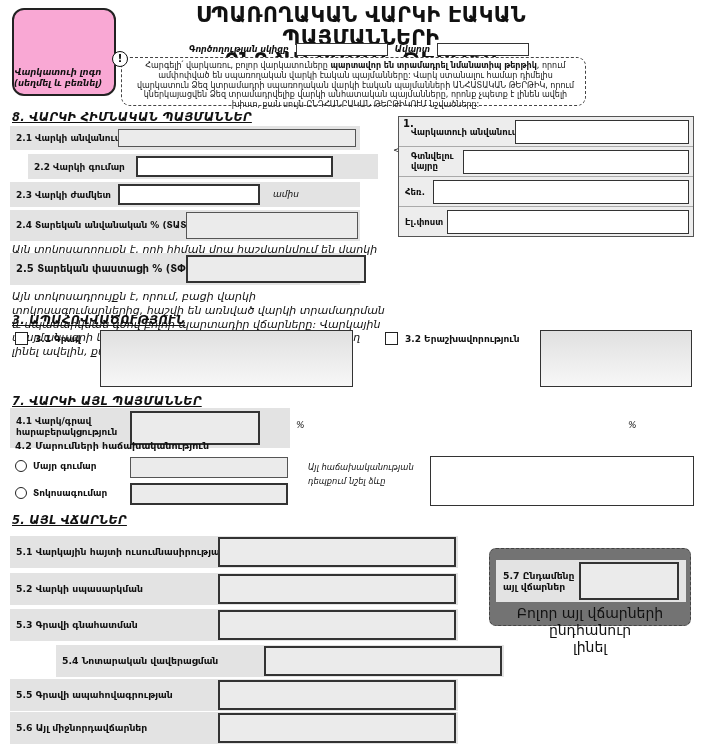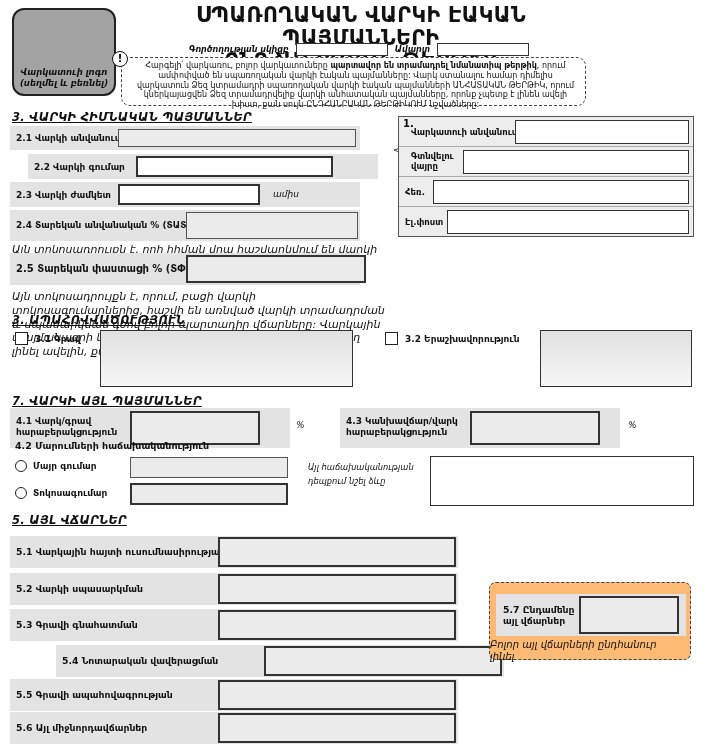--- a/index.html
+++ b/index.html
@@ -3,21 +3,21 @@
 <meta charset="utf-8">
 <style>
   * { margin:0; padding:0; box-sizing:border-box; }
   html,body { background:#fff; }
   body { font-family:"DejaVu Sans", sans-serif; color:#111; }
   .page { position:relative; width:704px; height:745px; background:#fff; overflow:hidden; }
 
   
   .logo-box { position:absolute; left:12px; top:8px; width:104px; height:88px;
     border:2px solid #222; border-radius:12px; display:flex; align-items:flex-end;
-    justify-content:center; padding-bottom:5px; background:#a3a3a3; }
+    padding-bottom:5px; background:#f9a8d4; }
   .logo-label { font-size:8.5px; font-weight:bold; font-style:italic; text-align:center; line-height:1.3; }
   .title { position:absolute; left:118px; top:4px; width:486px; text-align:center;
     font-weight:bold; font-size:20.5px; line-height:1.12; letter-spacing:.4px; }
   .validity { position:absolute; left:128px; top:43px; width:462px; display:flex;
     align-items:center; justify-content:center; gap:7px; font-size:8px; font-weight:bold; font-style:italic; }
   .validity input { width:92px; height:13px; border:1px solid #333; background:#fff; font-size:9px; padding:0 2px; }
   .notice-icon { position:absolute; left:112px; top:51px; width:16px; height:16px; border:1.6px solid #111;
     border-radius:50%; background:#fff; text-align:center; font-weight:bold; font-size:11px; line-height:13px; z-index:2; }
   .notice { position:absolute; left:121px; top:57px; width:465px; height:49px;
     border:1.5px dashed #444; border-radius:9px; padding:3px 8px 3px 12px;
@@ -49,28 +49,28 @@
 
   
   .area { position:absolute; border:1.7px solid #333; background:linear-gradient(#e0e0e0,#f7f7f7); }
 
   
   .s5row { position:absolute; left:10px; width:448px; height:32px; background:#e3e3e3; }
   .s5row .lbl { position:absolute; left:6px; top:10px; font-size:9.3px; }
   .s5row input { position:absolute; left:208px; top:1px; width:238px; height:30px;
     border:2px solid #333; background:#ebebeb; font-size:10px; padding:0 3px; }
 
-  .box57 { position:absolute; left:489px; top:582px; width:202px; height:78px;
-    border:1.6px dashed #444; border-radius:7px; background:#fdba74; }
+  .box57 { position:absolute; left:489px; top:548px; width:202px; height:78px;
+    border:1.6px dashed #444; border-radius:7px; background:#737373; }
   .box57-band { position:absolute; left:6px; top:11px; width:190px; height:42px; background:#e3e3e3; }
   .box57-band .lbl { position:absolute; left:7px; top:10px; font-size:9.3px; }
   .box57-band input { position:absolute; left:83px; top:2px; width:100px; height:38px;
     border:2px solid #333; background:#ebebeb; font-size:10px; padding:0 3px; }
-  .box57-note { position:absolute; left:0; top:56px; width:100%; text-align:left;
-    font-style:italic; font-size:10px; line-height:1.2; }
+  .box57-note { position:absolute; left:0; top:56px; width:100%; text-align:center;
+    font-size:14px; line-height:1.2; }
 </style>
 </head>
 <body>
 
 <div class="page">
 
   <div class="logo-box">
     <div class="logo-label">
       <span>Վարկատուի լոգո</span><br>
       <span>(սեղմել և բեռնել)</span>
@@ -87,21 +87,21 @@
     <input type="text" value="" style="">
     <span>Ավարտ</span>
     <input type="text" value="" style="">
   </div>
 
   <div class="notice-icon">!</div>
   <div class="notice">
     <span>Հարգելի՛ վարկառու, բոլոր վարկատուները </span><b>պարտավոր են տրամադրել նմանատիպ թերթիկ</b><span>, որում ամփոփված են սպառողական վարկի էական պայմանները: Վարկ ստանալու համար դիմելիս վարկատուն Ձեզ կտրամադրի սպառողական վարկի էական պայմանների ԱՆՀԱՏԱԿԱՆ ԹԵՐԹԻԿ, որում կներկայացվեն Ձեզ տրամադրվելիք վարկի անհատական պայմանները, որոնք չպետք է լինեն ավելի խիստ, քան սույն ԸՆԴՀԱՆՐԱԿԱՆ ԹԵՐԹԻԿՈՒՄ նշվածները:</span>
   </div>
 
-  <div class="sec-title" style="left:12px; top:110px;">3. ՎԱՐԿԻ ՀԻՄՆԱԿԱՆ ՊԱՅՄԱՆՆԵՐ</div>
+  <div class="sec-title" style="left:12px; top:110px;">8. ՎԱՐԿԻ ՀԻՄՆԱԿԱՆ ՊԱՅՄԱՆՆԵՐ</div>
 
   <div class="band" style="left:10px; top:126px; width:350px; height:24px;">
     <span class="lbl" style="position:absolute; left:6px; top:7px;">2.1 Վարկի անվանում</span>
     <input class="fld" style="position: absolute; left: 108px; top: 3px; width: 238px; height: 18px;" type="text" value="">
   </div>
   <div class="unit" style="position:absolute; left:353px; top:145px;margin-left:40px;">&lt;&lt; դրամ</div>
 
   <div class="band" style="left:28px; top:154px; width:350px; height:25px;">
     <span class="lbl" style="position:absolute; left:6px; top:8px;">2.2 Վարկի գումար</span>
     <input class="fld white" style="position: absolute; left: 108px; top: 2px; width: 197px; height: 21px;" type="text" value="">
@@ -156,24 +156,20 @@
   <textarea class="area" style="left: 540px; top: 330px; width: 152px; height: 57px; resize: none; font-size: 10px; padding: 2px;" value=""></textarea>
 
   <div class="sec-title" style="left:12px; top:394px;">7. ՎԱՐԿԻ ԱՅԼ ՊԱՅՄԱՆՆԵՐ</div>
 
   <div class="band" style="left:10px; top:408px; width:280px; height:40px;">
     <span class="lbl" style="position:absolute; left:6px; top:8px; width:110px;">4.1 Վարկ/գրավ հարաբերակցություն</span>
     <input class="fld thick" style="position: absolute; left: 120px; top: 3px; width: 130px; height: 34px;" type="text" value="">
   </div>
   <span class="unit" style="position:absolute; left:296px; top:420px;">%</span>
 
-  <div class="band" style="left:340px; top:408px; width:280px; height:40px;">
-    <span class="lbl" style="position:absolute; left:6px; top:8px; width:120px;">4.3 Կանխավճար/վարկ հարաբերակցություն</span>
-    <input class="fld thick" style="position: absolute; left: 130px; top: 3px; width: 130px; height: 34px;" type="text" value="">
-  </div>
   <span class="unit" style="position:absolute; left:628px; top:420px;">%</span>
 
   <span class="lbl" style="position:absolute; left:15px; top:440px; font-size:9.5px;">4.2 Մարումների հաճախականություն</span>
 
   <div class="radio" style="left:15px; top:460px;"></div>
   <span class="lbl" style="position:absolute; left:33px; top:461px;">Մայր գումար</span>
   <input class="fld" style="position: absolute; left: 130px; top: 457px; width: 158px; height: 21px;" type="text" value="">
 
   <div class="radio" style="left:15px; top:487px;"></div>
   <span class="lbl" style="position:absolute; left:33px; top:488px;">Տոկոսագումար</span>

